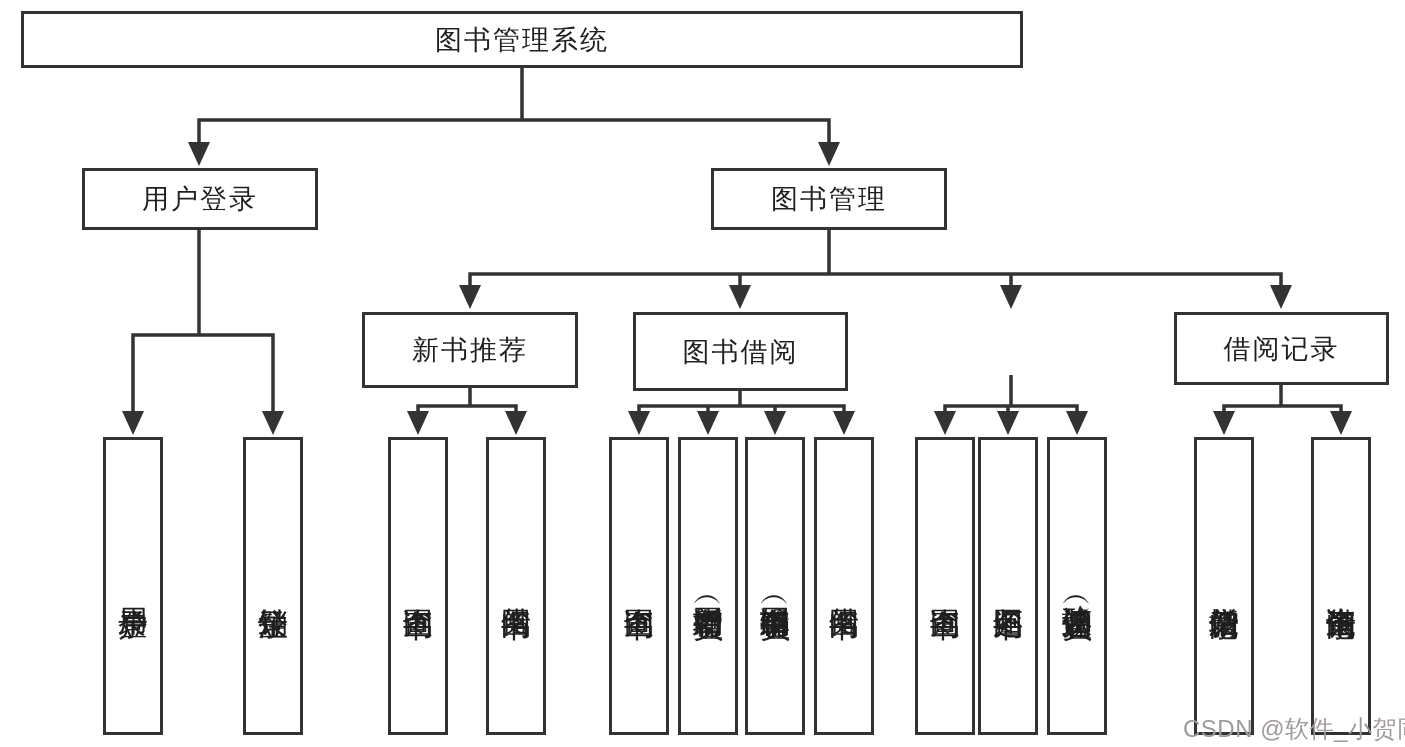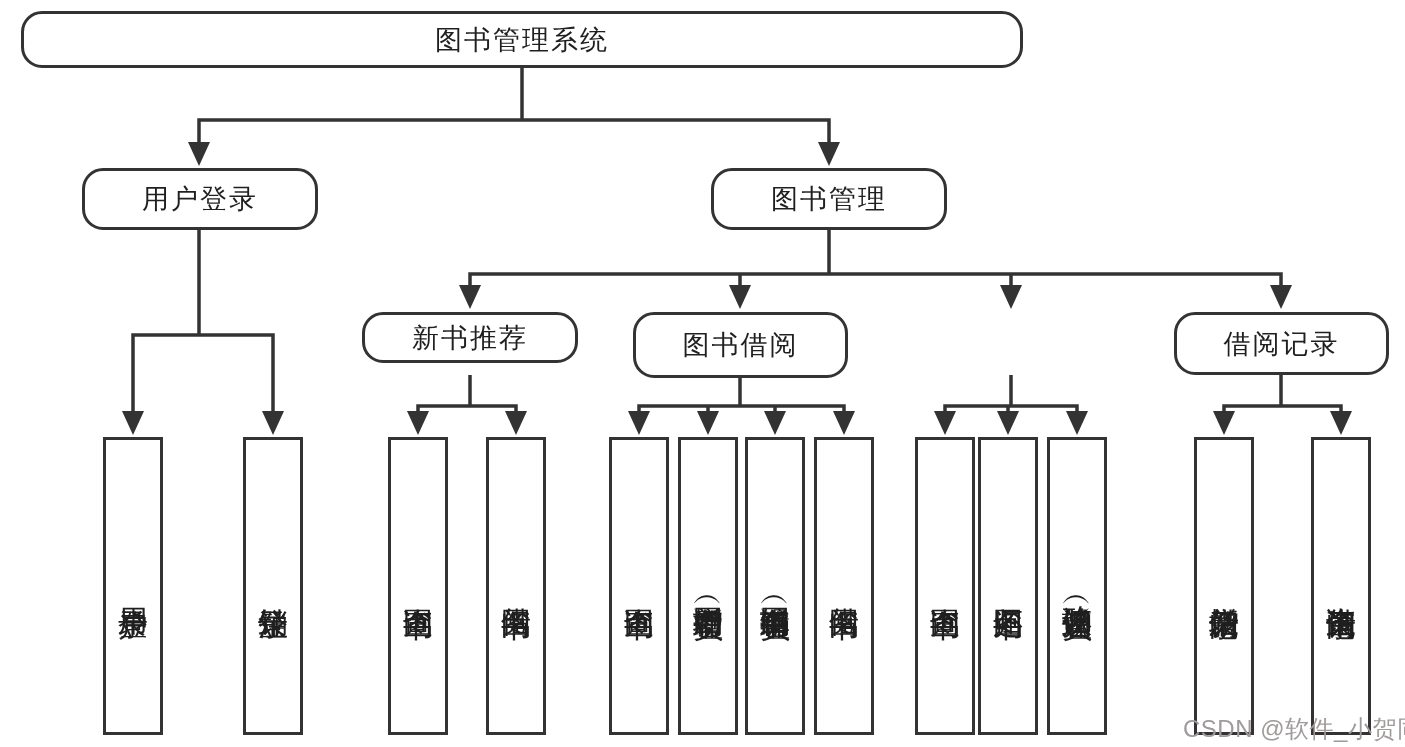--- a/index.html
+++ b/index.html
@@ -17,21 +17,20 @@
     background:#ffffff;
     display:flex;
     align-items:center;
     justify-content:center;
     color:#1f1f1f;
   }
   .node.h{
     font-size:27px;
     letter-spacing:2px;
     white-space:nowrap;
-    border-radius:21px;
   }
   .node.v span{
     writing-mode:vertical-rl;
     text-orientation:mixed;
     font-size:30px;
     letter-spacing:1px;
     line-height:1;
     white-space:nowrap;
   }
   #connectors{
@@ -101,27 +100,27 @@
     <span>图书管理系统</span>
   </div>
 
   <div class="node h" style="left:82px;top:168px;width:236px;height:62px;">
     <span>用户登录</span>
   </div>
   <div class="node h" style="left:711px;top:168px;width:236px;height:62px;text-align:right;">
     <span>图书管理</span>
   </div>
 
-  <div class="node h" style="left:362px;top:312px;width:216px;height:51px;">
+  <div class="node h" style="left:362px;top:312px;width:216px;height:76px;">
     <span>新书推荐</span>
   </div>
-  <div class="node h" style="left:633px;top:312px;width:215px;height:66px;">
+  <div class="node h" style="left:633px;top:312px;width:215px;height:79px;">
     <span>图书借阅</span>
   </div>
-  <div class="node h" style="left:1174px;top:312px;width:215px;height:63px;">
+  <div class="node h" style="left:1174px;top:312px;width:215px;height:73px;">
     <span>借阅记录</span>
   </div>
 
   <div class="node v" style="left:103px;top:437px;width:60px;height:298px;">
     <span>用户登录</span>
   </div>
   <div class="node v" style="left:243px;top:437px;width:60px;height:298px;">
     <span>注销登录</span>
   </div>
 

